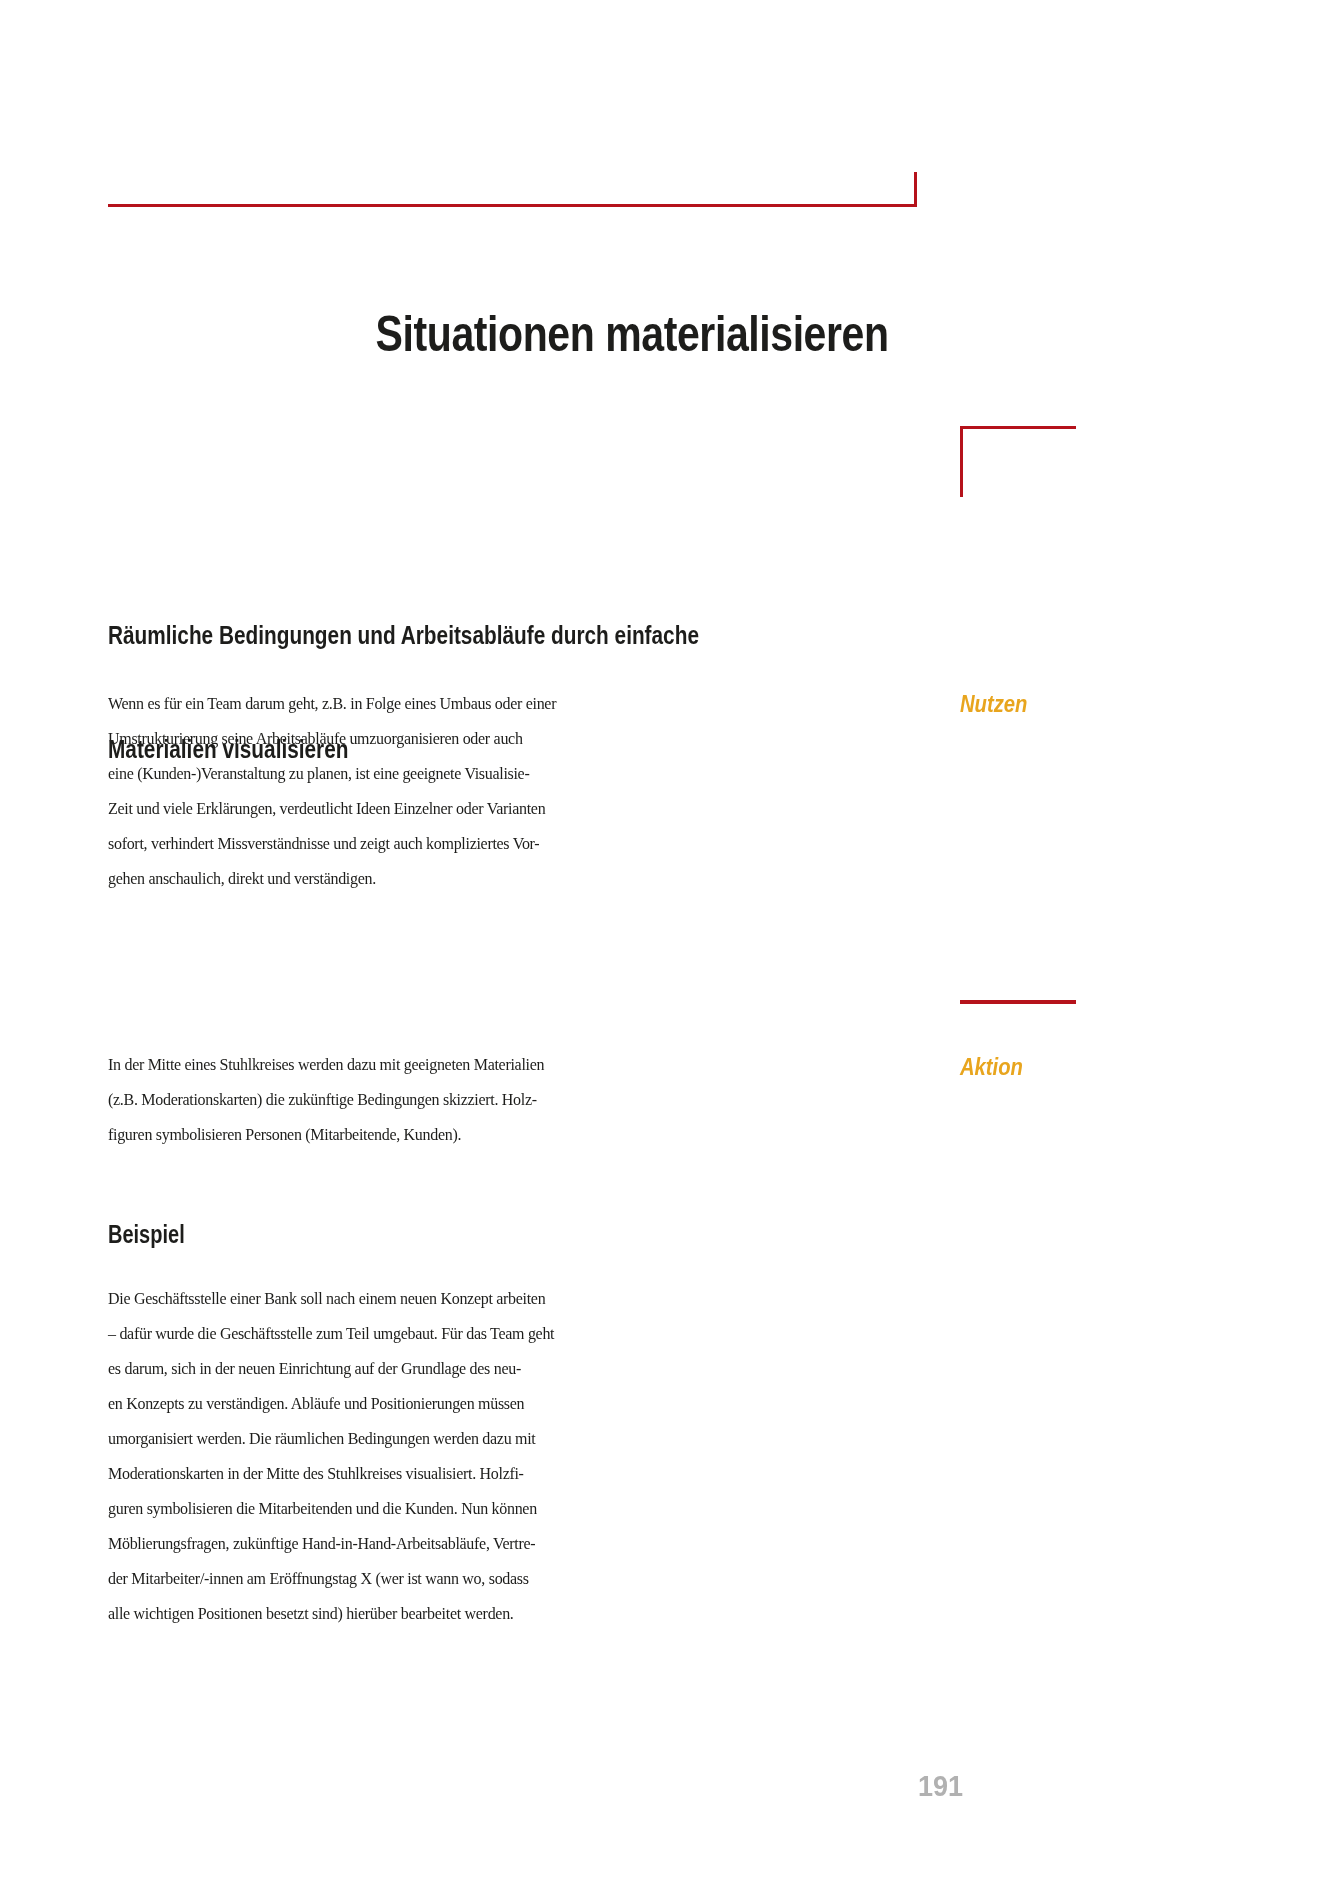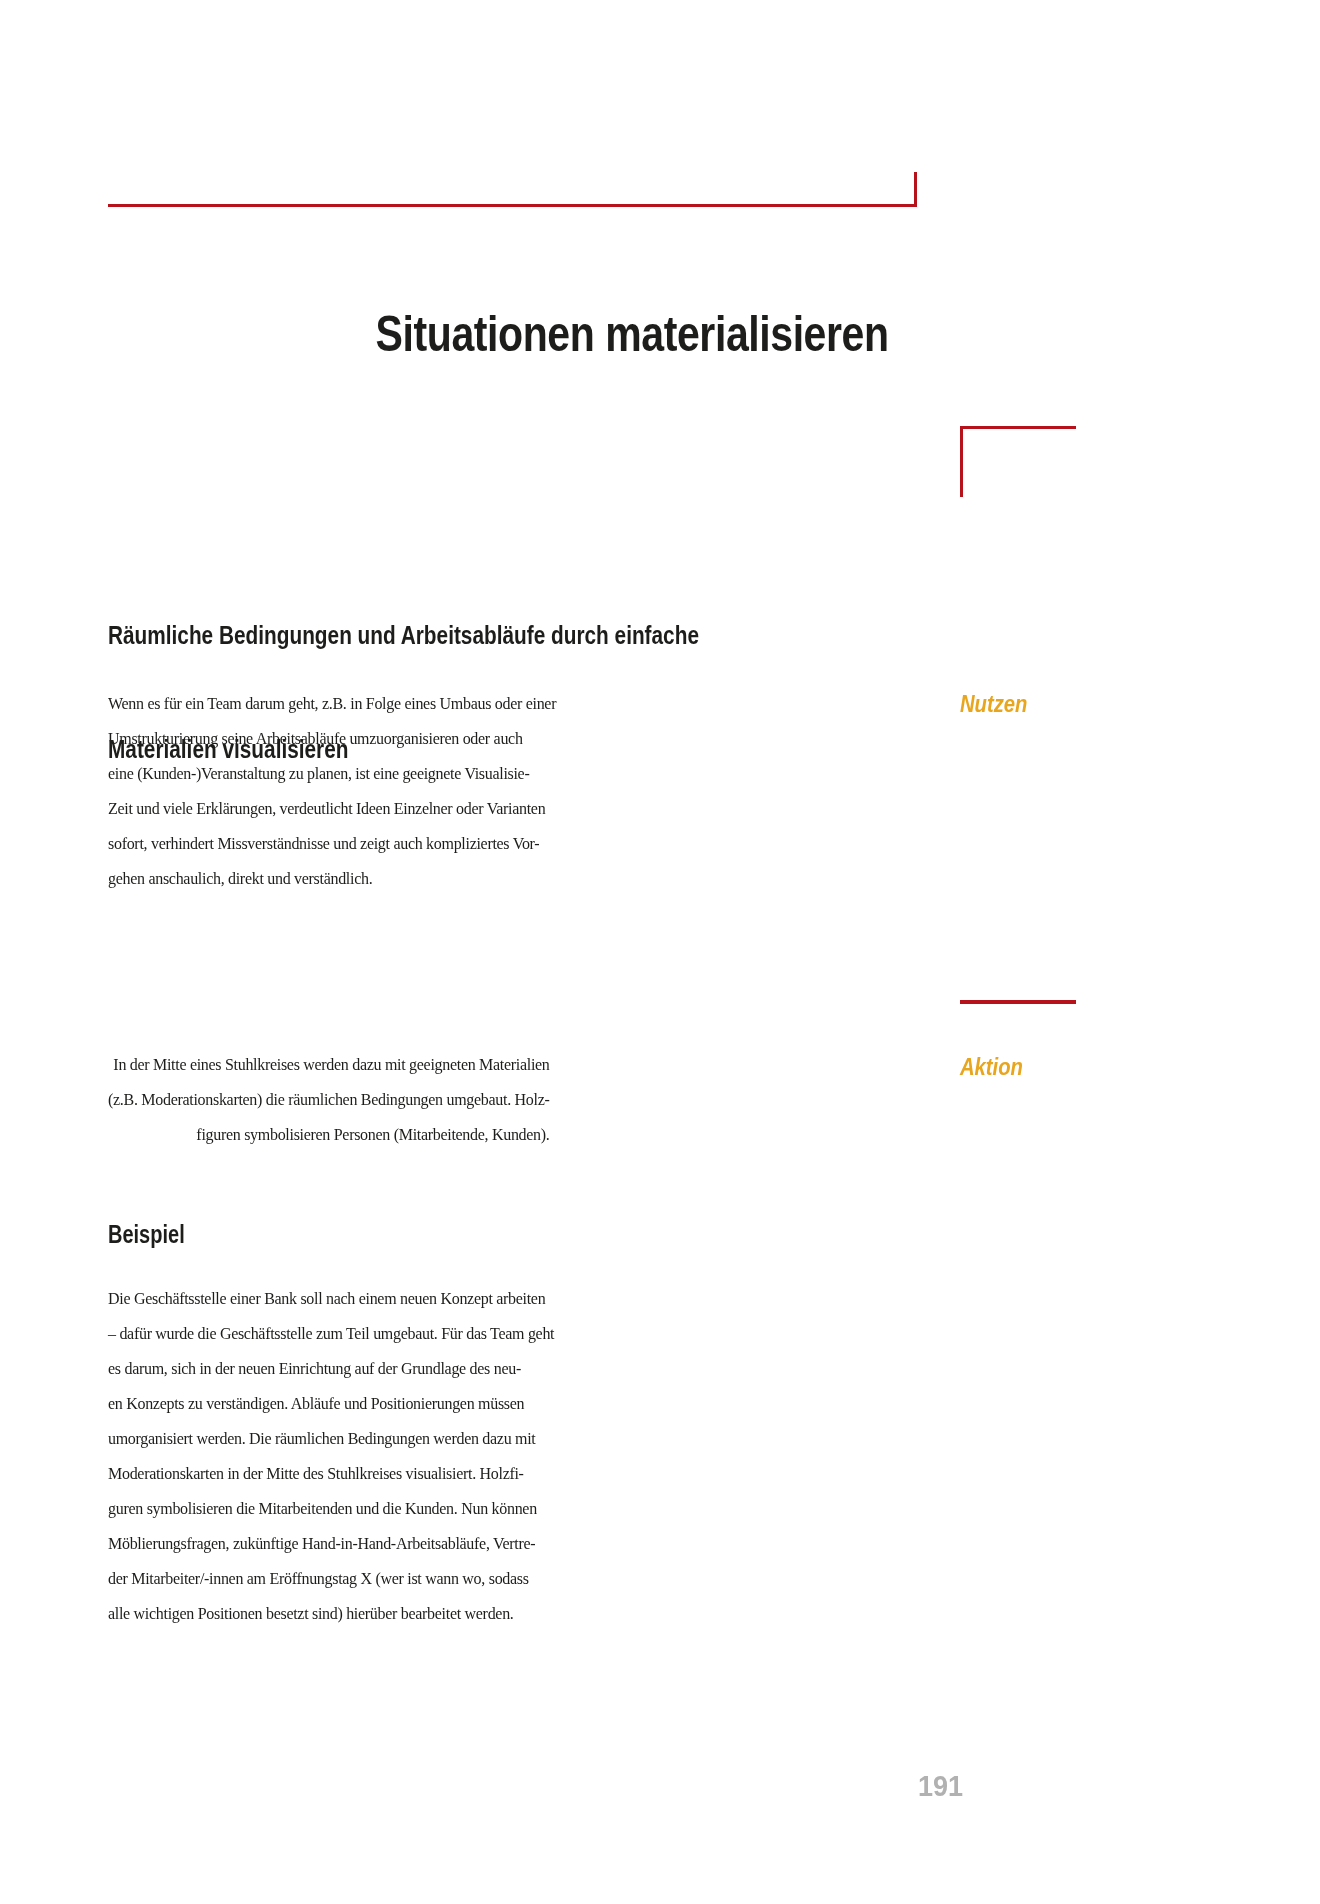--- a/index.html
+++ b/index.html
@@ -81,21 +81,21 @@
   
   .para { color: #1d1d1b; }
   .para div {
     font-family: "Liberation Serif", "DejaVu Serif", serif;
     font-size: 16px;
     line-height: 35px;
     letter-spacing: -0.3px;
     white-space: pre;
   }
   .para-nutzen   { left: 108px; top: 686px;  }
-  .para-aktion   { left: 108px; top: 1047px; text-align: right; }
+  .para-aktion   { left: 108px; top: 1047px; }
   .para-beispiel { left: 108px; top: 1281px; }
 
   .page-number {
     left: 918px; top: 1771px;
     font-weight: bold;
     font-size: 30px;
     line-height: 30px;
     color: #b1b1b1;
     transform: scaleX(0.9);
     transform-origin: 0 0;
@@ -118,30 +118,30 @@
   </div>
 
   <div class="abs margin-label label-nutzen">Nutzen</div>
 
   <div class="abs para para-nutzen">
     <div>Wenn es für ein Team darum geht, z.B. in Folge eines Umbaus oder einer</div>
     <div>Umstrukturierung seine Arbeitsabläufe umzuorganisieren oder auch</div>
     <div>eine (Kunden-)Veranstaltung zu planen, ist eine geeignete Visualisie-</div>
     <div>Zeit und viele Erklärungen, verdeutlicht Ideen Einzelner oder Varianten</div>
     <div>sofort, verhindert Missverständnisse und zeigt auch kompliziertes Vor-</div>
-    <div>gehen anschaulich, direkt und verständlich.</div>
+    <div>gehen anschaulich, direkt und verständigen.</div>
   </div>
 
   <div class="abs aktion-rule"></div>
 
   <div class="abs margin-label label-aktion">Aktion</div>
 
   <div class="abs para para-aktion">
     <div>In der Mitte eines Stuhlkreises werden dazu mit geeigneten Materialien</div>
-    <div>(z.B. Moderationskarten) die räumlichen Bedingungen umgebaut. Holz-</div>
+    <div>(z.B. Moderationskarten) die zukünftige Bedingungen skizziert. Holz-</div>
     <div>figuren symbolisieren Personen (Mitarbeitende, Kunden).</div>
   </div>
 
   <div class="abs beispiel-heading">Beispiel</div>
 
   <div class="abs para para-beispiel">
     <div>Die Geschäftsstelle einer Bank soll nach einem neuen Konzept arbeiten</div>
     <div>– dafür wurde die Geschäftsstelle zum Teil umgebaut. Für das Team geht</div>
     <div>es darum, sich in der neuen Einrichtung auf der Grundlage des neu-</div>
     <div>en Konzepts zu verständigen. Abläufe und Positionierungen müssen</div>

